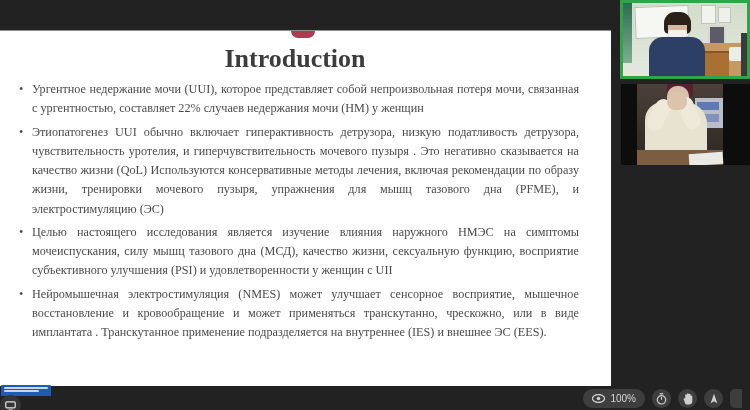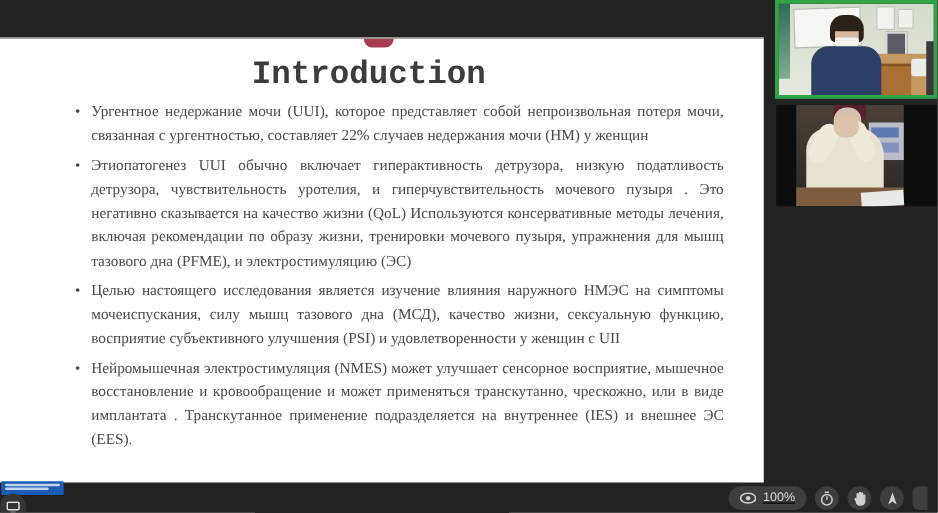--- a/index.html
+++ b/index.html
@@ -5,22 +5,22 @@
   html,body{margin:0;padding:0;background:#1f1f1f;}
   #stage{position:relative;width:750px;height:410px;background:#222222;overflow:hidden;
          font-family:"Liberation Sans",sans-serif;}
 
   
   #slide{position:absolute;left:0;top:30px;width:611px;height:355px;background:#ffffff;
          border-top:1px solid #8f8f8f;}
   #slide-accent{position:absolute;left:291px;top:0;width:24px;height:7px;background:#a83c50;
          border-radius:0 0 12px 12px;}
   #slide-title{margin:13px 0 6px 0;text-align:center;width:590px;
-         font-family:Liberation Mono, monospace;font-weight:bold;font-size:26px;color:#3c3c3c;}
-  #slide-bullets{margin:2px 0 0 0;padding:0 32px 0 73px;list-style:none;}
+         font-family:Liberation Serif, serif;font-weight:bold;font-size:26px;color:#3c3c3c;}
+  #slide-bullets{margin:2px 0 0 0;padding:0 32px 0 32px;list-style:none;}
   #slide-bullets li{position:relative;margin:0 0 4px 0;text-align:justify;
          font-family:"Liberation Serif",serif;font-size:12.2px;line-height:1.58;color:#4a4a4a;}
   #slide-bullets li::before{content:"•";position:absolute;left:-13px;top:0;color:#4a4a4a;}
 
   
   .video{position:absolute;overflow:hidden;}
   #video1{left:620px;top:0;width:130px;height:79px;border:3px solid #2fa546;box-sizing:border-box;
           background:linear-gradient(#d3dccb,#e4e8de);}
   #video2{left:621px;top:84px;width:129px;height:81px;background:#0d0d0d;}
   
@@ -49,21 +49,21 @@
   .v2-head{position:absolute;left:30px;top:2px;width:22px;height:16px;background:#d6c2ac;border-radius:10px 10px 0 0;}
   .v2-body{position:absolute;left:8px;top:18px;width:62px;height:52px;background:#e8e2d1;border-radius:18px 22px 4px 4px;}
   .v2-arm1{position:absolute;left:14px;top:14px;width:16px;height:34px;background:#efe9d9;border-radius:8px;transform:rotate(28deg);}
   .v2-arm2{position:absolute;left:44px;top:12px;width:16px;height:34px;background:#efe9d9;border-radius:8px;transform:rotate(-24deg);}
   .v2-hands{position:absolute;left:30px;top:8px;width:20px;height:18px;background:#dcc3ab;border-radius:8px;}
   .v2-desk{position:absolute;left:0;top:66px;width:86px;height:15px;background:#7c5d41;}
   .v2-paper{position:absolute;left:52px;top:69px;width:34px;height:12px;background:#e9e9e6;transform:rotate(-4deg);}
 
   
   #controls{position:absolute;right:8px;top:389px;display:flex;align-items:center;gap:7px;}
-  .pill{height:19px;padding:0 9px;border-radius:10px;background:#3e3e3e;display:flex;align-items:center;gap:5px;text-decoration:underline;}
+  .pill{height:19px;padding:0 9px;border-radius:10px;background:#3e3e3e;display:flex;align-items:center;gap:5px;}
   .pill span{font-size:10px;color:#d8d8d8;}
   .cbtn{width:19px;height:19px;border-radius:50%;background:#3e3e3e;display:flex;align-items:center;justify-content:center;}
   .cutbtn{width:12px;height:19px;border-radius:5px 0 0 5px;background:#3e3e3e;}
   svg{display:block;}
 
   
   #notif{position:absolute;left:1px;top:385px;width:50px;height:11px;background:#1d5cb4;
          border-radius:1px;overflow:hidden;}
   #notif i{display:block;height:2px;margin:1.5px 3px 0 3px;background:rgba(255,255,255,.75);border-radius:1px;}
   #notif i:nth-child(2){width:70%;}

